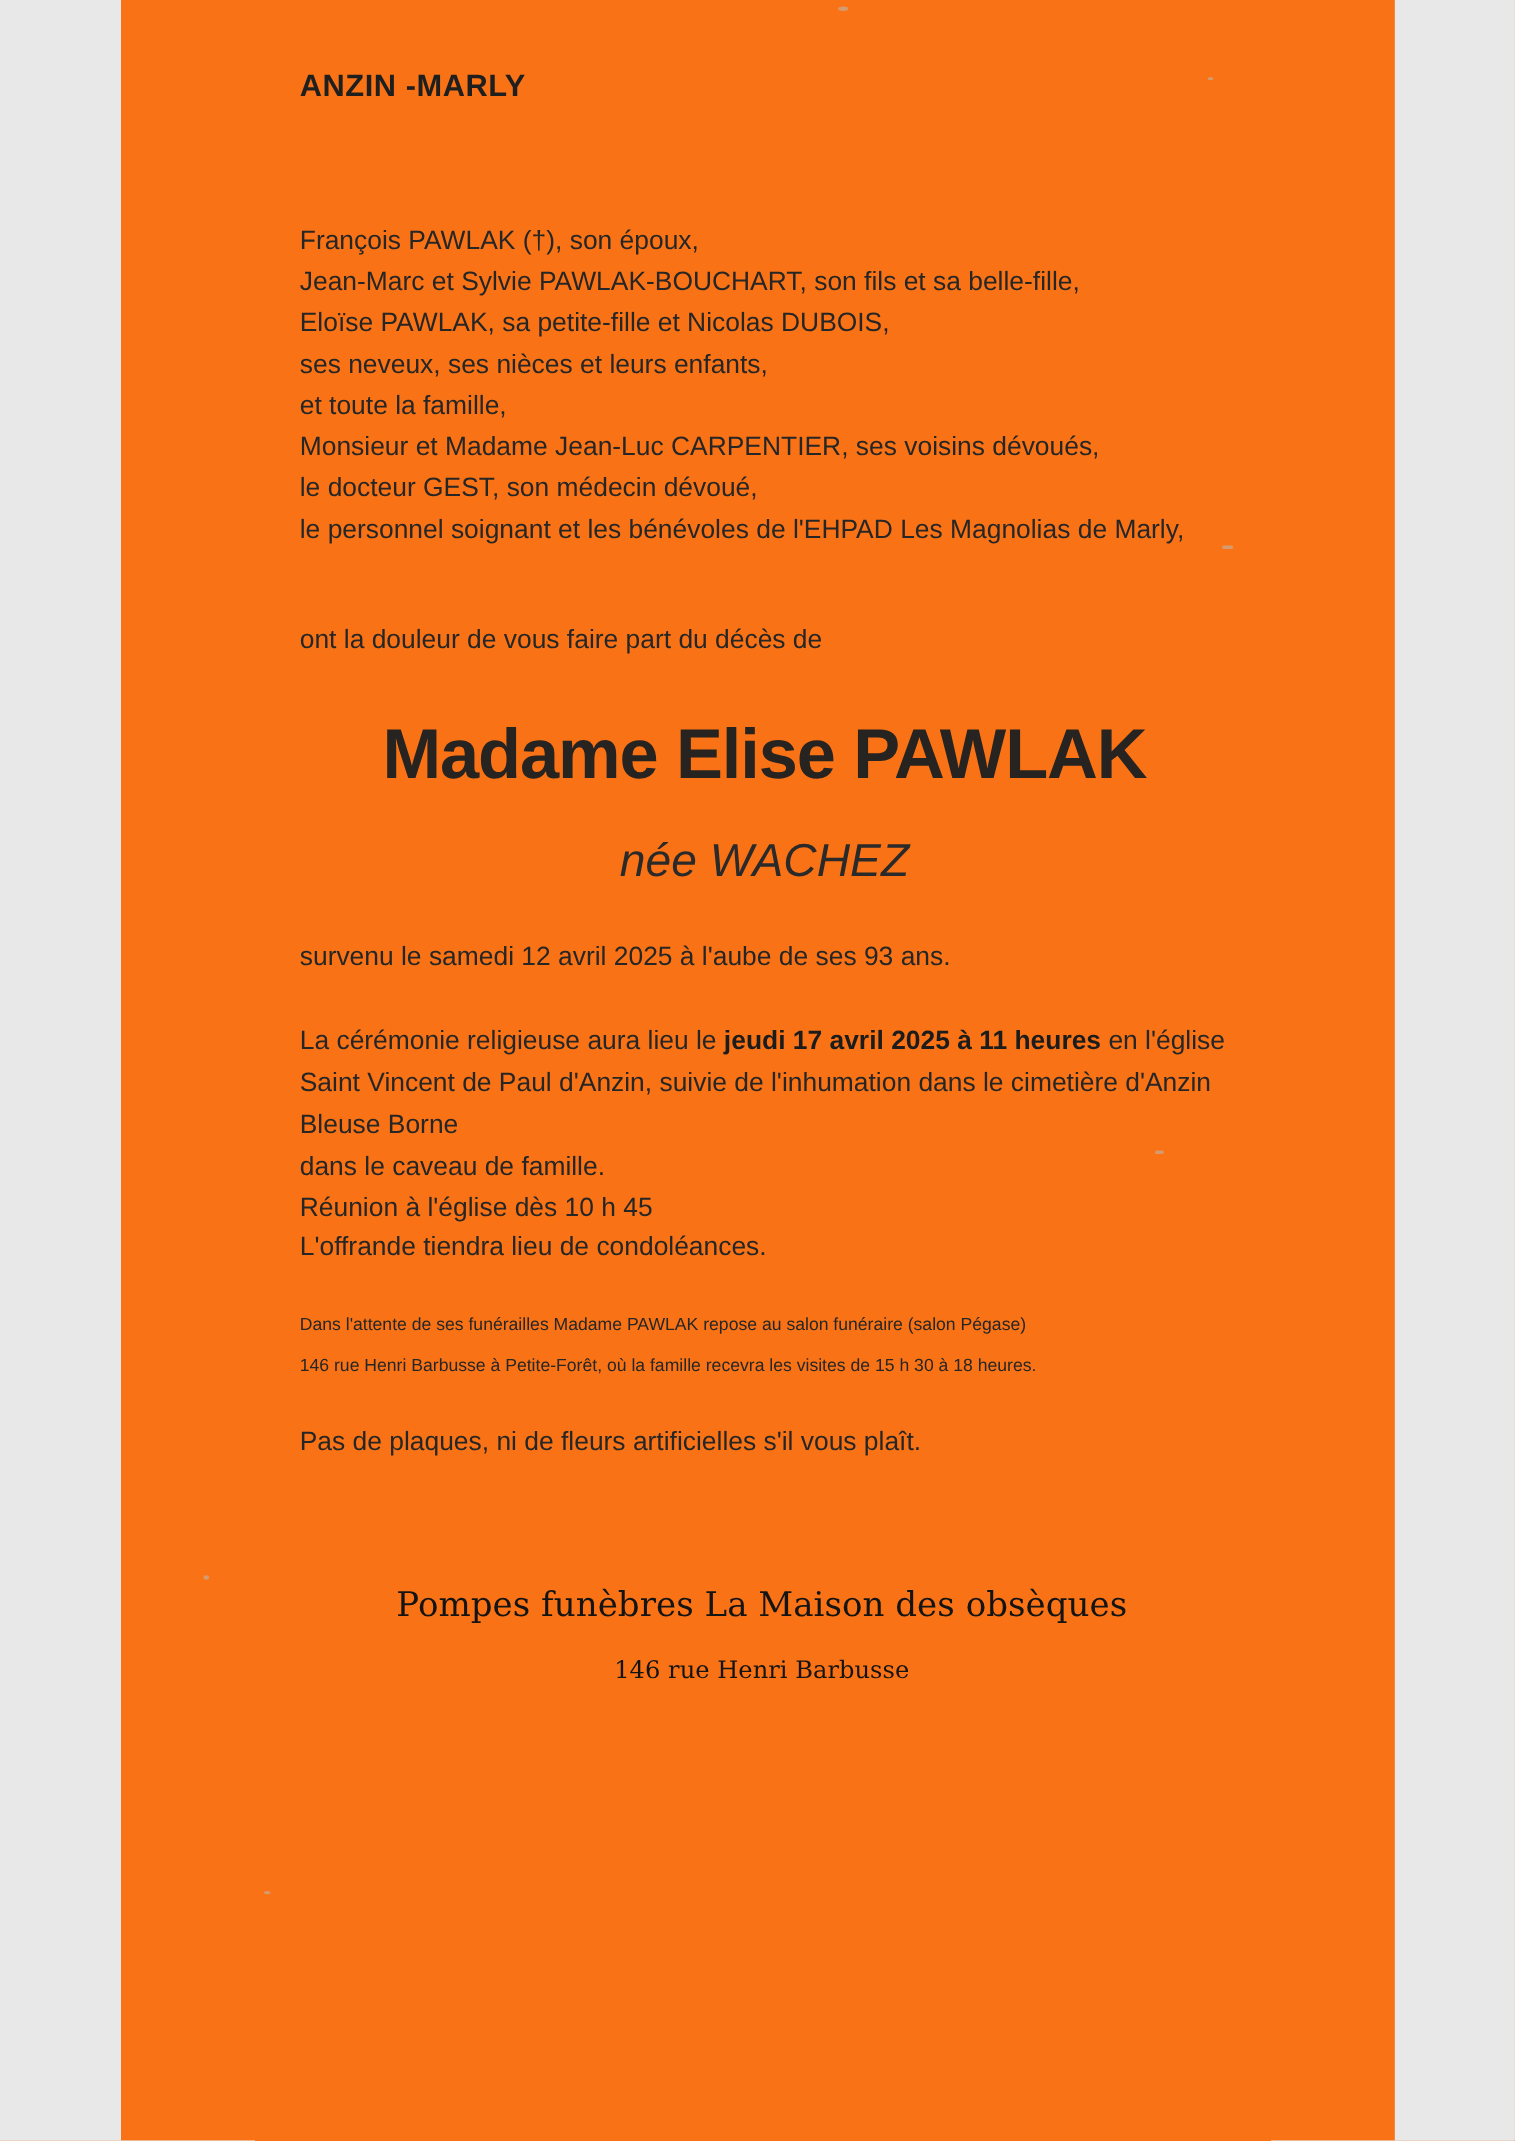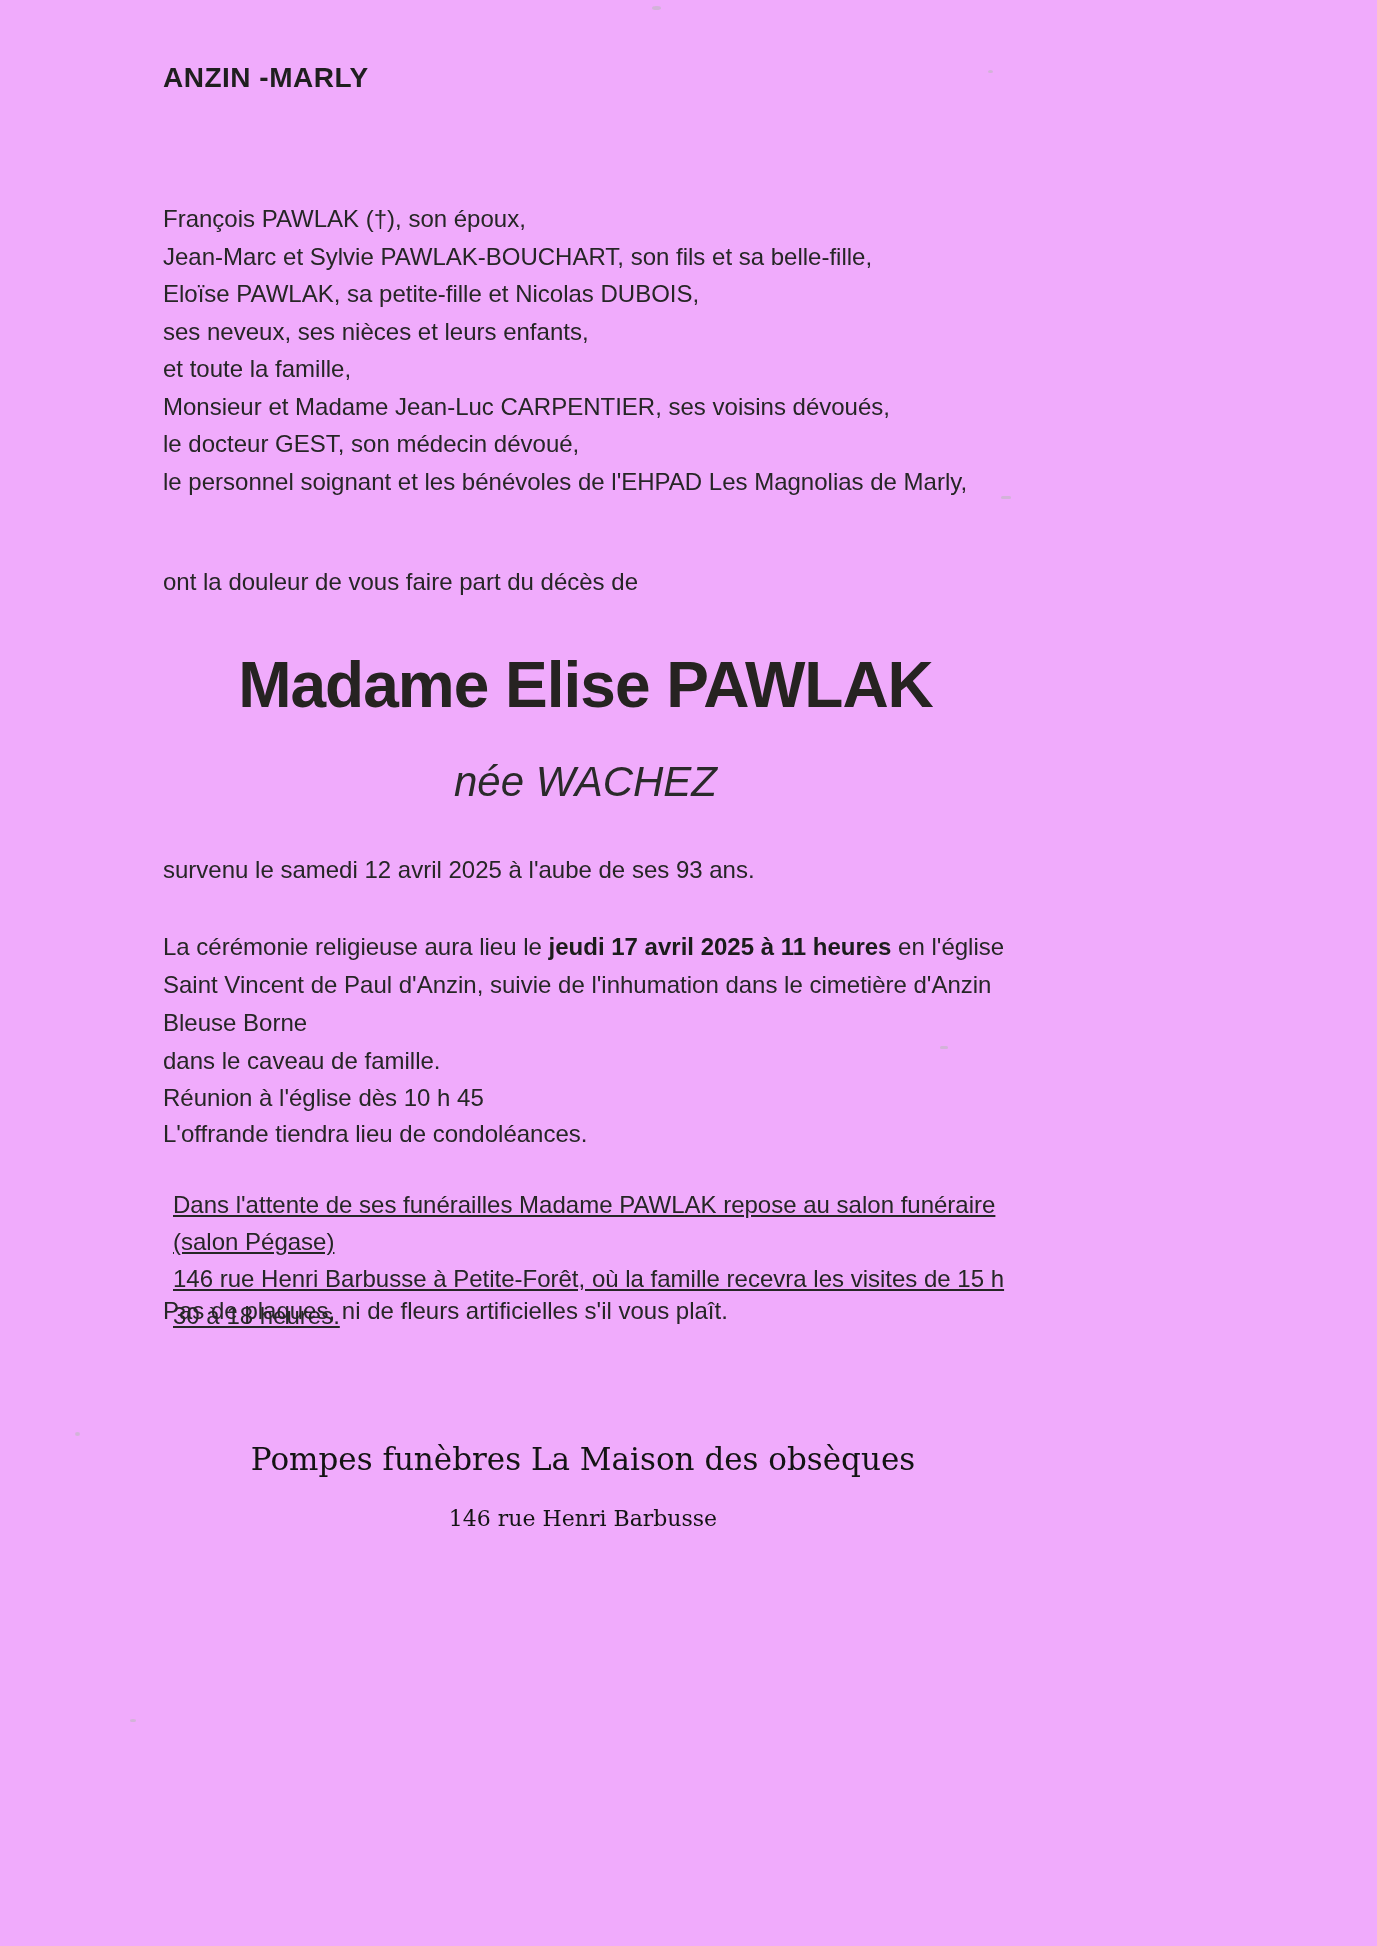--- a/index.html
+++ b/index.html
@@ -2,24 +2,24 @@
 <html lang="fr"><head>
 <meta charset="utf-8">
 <style>
   html, body {
     margin: 0;
     padding: 0;
     background: #e8e8e8;
   }
   .page {
     position: relative;
-    width: 1377px;
+    width: 1158px;
     height: 1946px;
     margin: 0 auto;
-    background: #f0abfc;
+    background: #f97316;
     overflow: hidden;
     font-family: "Liberation Sans", sans-serif;
     color: #262626;
   }
   .content {
     position: absolute;
     left: 163px;
     top: 0;
     width: 845px;
   }
@@ -95,26 +95,25 @@
     top: 1080px;
     left: 0;
     width: 100%;
     font-size: 24px;
     line-height: 36px;
     color: #262626;
   }
   .notice-block {
     position: absolute;
     top: 1186px;
-    left: 10px;
-    width: 100%;
-    font-size: 24px;
+    left: 0;
+    width: 100%;
+    font-size: 16px;
     line-height: 37px;
     color: #262626;
-    text-decoration: underline;
   }
   .no-flowers-line {
     position: absolute;
     top: 1297px;
     left: 0;
     font-size: 24px;
     color: #262626;
   }
   .footer-block {
     position: absolute;

